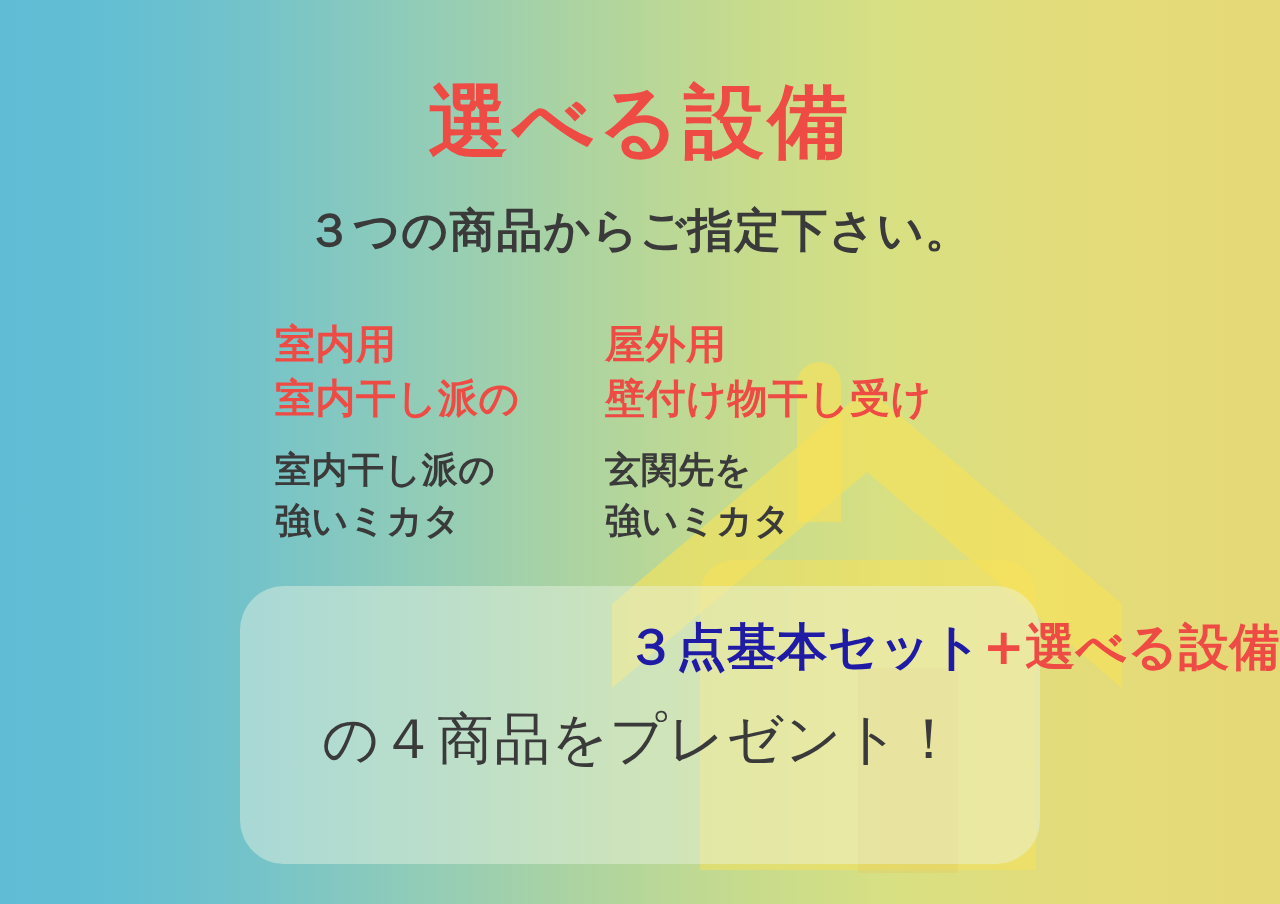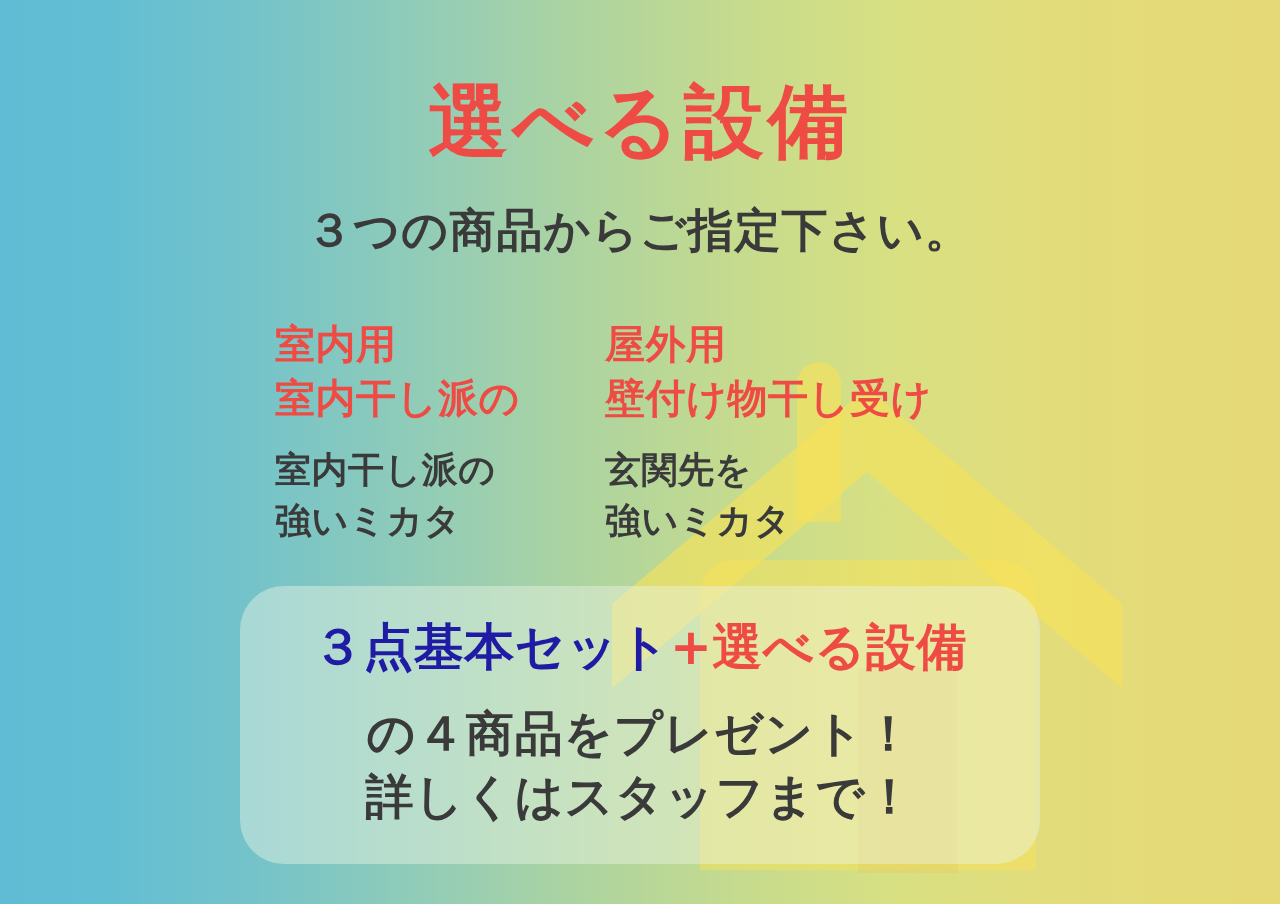--- a/index.html
+++ b/index.html
@@ -161,41 +161,41 @@
     height: 278px;
     border-radius: 44px;
     background: rgba(236, 244, 228, 0.45);
   }
 
   .promo-headline {
     position: absolute;
     top: 622px;
     left: 0;
     width: 1280px;
-    text-align: center;
+    text-align: right;
     font-size: 50px;
     line-height: 1;
     font-weight: 700;
     letter-spacing: 0.5px;
     white-space: nowrap;
     font-family: "DejaVu Sans", "Liberation Sans", sans-serif;
   }
   .promo-headline .part-blue { color: #201ba5; }
   .promo-headline .part-red  { color: #ef4b45; }
 
   .promo-lines {
     position: absolute;
     top: 702px;
     left: 0;
     width: 1280px;
     text-align: center;
     color: #3a3a3a;
-    font-size: 48px;
+    font-size: 56px;
     line-height: 1.32;
-    font-weight: 700;
+    font-weight: 400;
     letter-spacing: 1px;
     font-family: "DejaVu Sans", "Liberation Sans", sans-serif;
   }
   .promo-lines div { white-space: nowrap; }
 </style>
 </head>
 <body>
 
 <div id="poster">
 
@@ -240,17 +240,16 @@
     </div>
 
     <div class="promo-panel"></div>
 
     <div class="promo-headline">
       <span class="part-blue">３点基本セット</span><span class="part-red">+選べる設備</span>
     </div>
 
     <div class="promo-lines">
       <div>の４商品をプレゼント！</div>
-      <div>詳しくはスタッフまで！</div>
     </div>
 
   </div>
 </div>
 
 </body></html>

